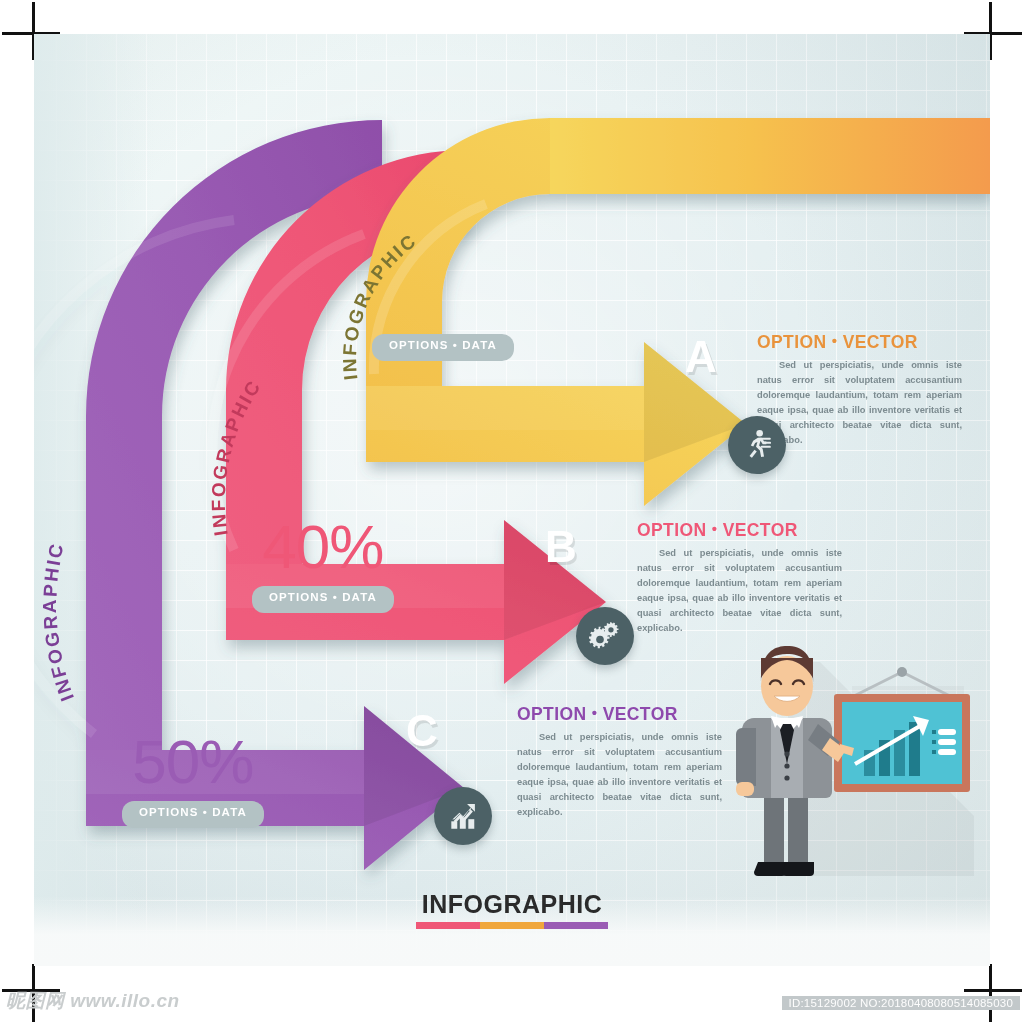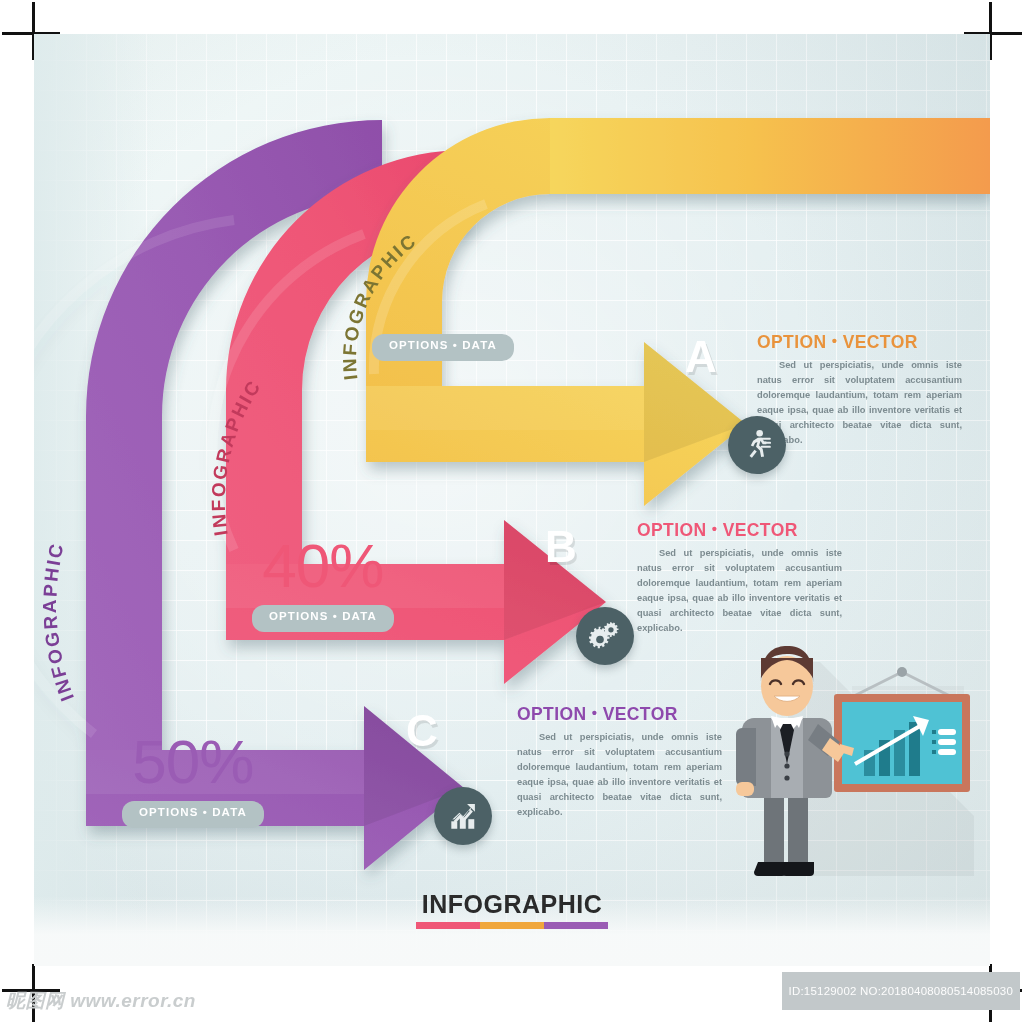--- a/index.html
+++ b/index.html
@@ -50,21 +50,21 @@
     font-size:62px; font-weight:400; letter-spacing:-1px; line-height:1;
     font-family:"Liberation Sans", sans-serif;
   }
   .pct .tag {
     display:inline-block; margin-top:8px; padding:5px 17px 10px;
     border-radius:12px; background:#b3c2c4; color:#fff;
     font-size:11.5px; font-weight:bold; letter-spacing:1.1px;
   }
   #pct-a { left:338px; top:292px; }
   #pct-a .num { color:#eda24a; }
-  #pct-b { left:218px; top:501px; }
+  #pct-b { left:218px; top:482px; }
   #pct-b .num { color:#ef5777; }
   #pct-c { left:88px; top:697px; }
   #pct-c .num { color:#9a5cb4; }
 
   
   .copy { position:absolute; width:205px; }
   .copy h3 {
     font-size:17.5px; font-weight:bold; letter-spacing:.4px;
     margin-bottom:5px; white-space:nowrap;
   }
@@ -106,21 +106,21 @@
   #footer .bar i { flex:1; display:block; }
   #footer .t2 { font-size:19px; font-weight:bold; color:#2b2b2b; letter-spacing:2.2px; }
 
   
   #wm-left {
     position:absolute; left:6px; bottom:10px; font-size:19px; color:#c9cdce;
     font-style:italic; font-weight:bold; letter-spacing:.5px;
   }
   #wm-right {
     position:absolute; right:4px; bottom:14px; font-size:11.5px;
-    color:#fdfdfd; background:#c2c8ca; padding:13px 7px; letter-spacing:.2px;
+    color:#fdfdfd; background:#c2c8ca; padding:1px 7px; letter-spacing:.2px;
   }
 </style>
 </head>
 <body>
 
 <div id="root">
 
   <div class="crop v" style="left:32px;top:2px;"></div>
   <div class="crop h" style="left:2px;top:32px;"></div>
   <div class="crop v" style="left:989px;top:2px;"></div>
@@ -369,17 +369,17 @@
       <div class="bar">
         <i style="background:#ef5777"></i>
         <i style="background:#f0a73c"></i>
         <i style="background:#9a5cb4"></i>
       </div>
     </div>
   </div>
 
   <div id="wm-left">
     <span>昵图网</span>
-    <span>www.error.cn</span>
+    <span>www.illo.cn</span>
   </div>
   <div id="wm-right">ID:15129002 NO:20180408080514085030</div>
 
 </div>
 
 </body></html>

